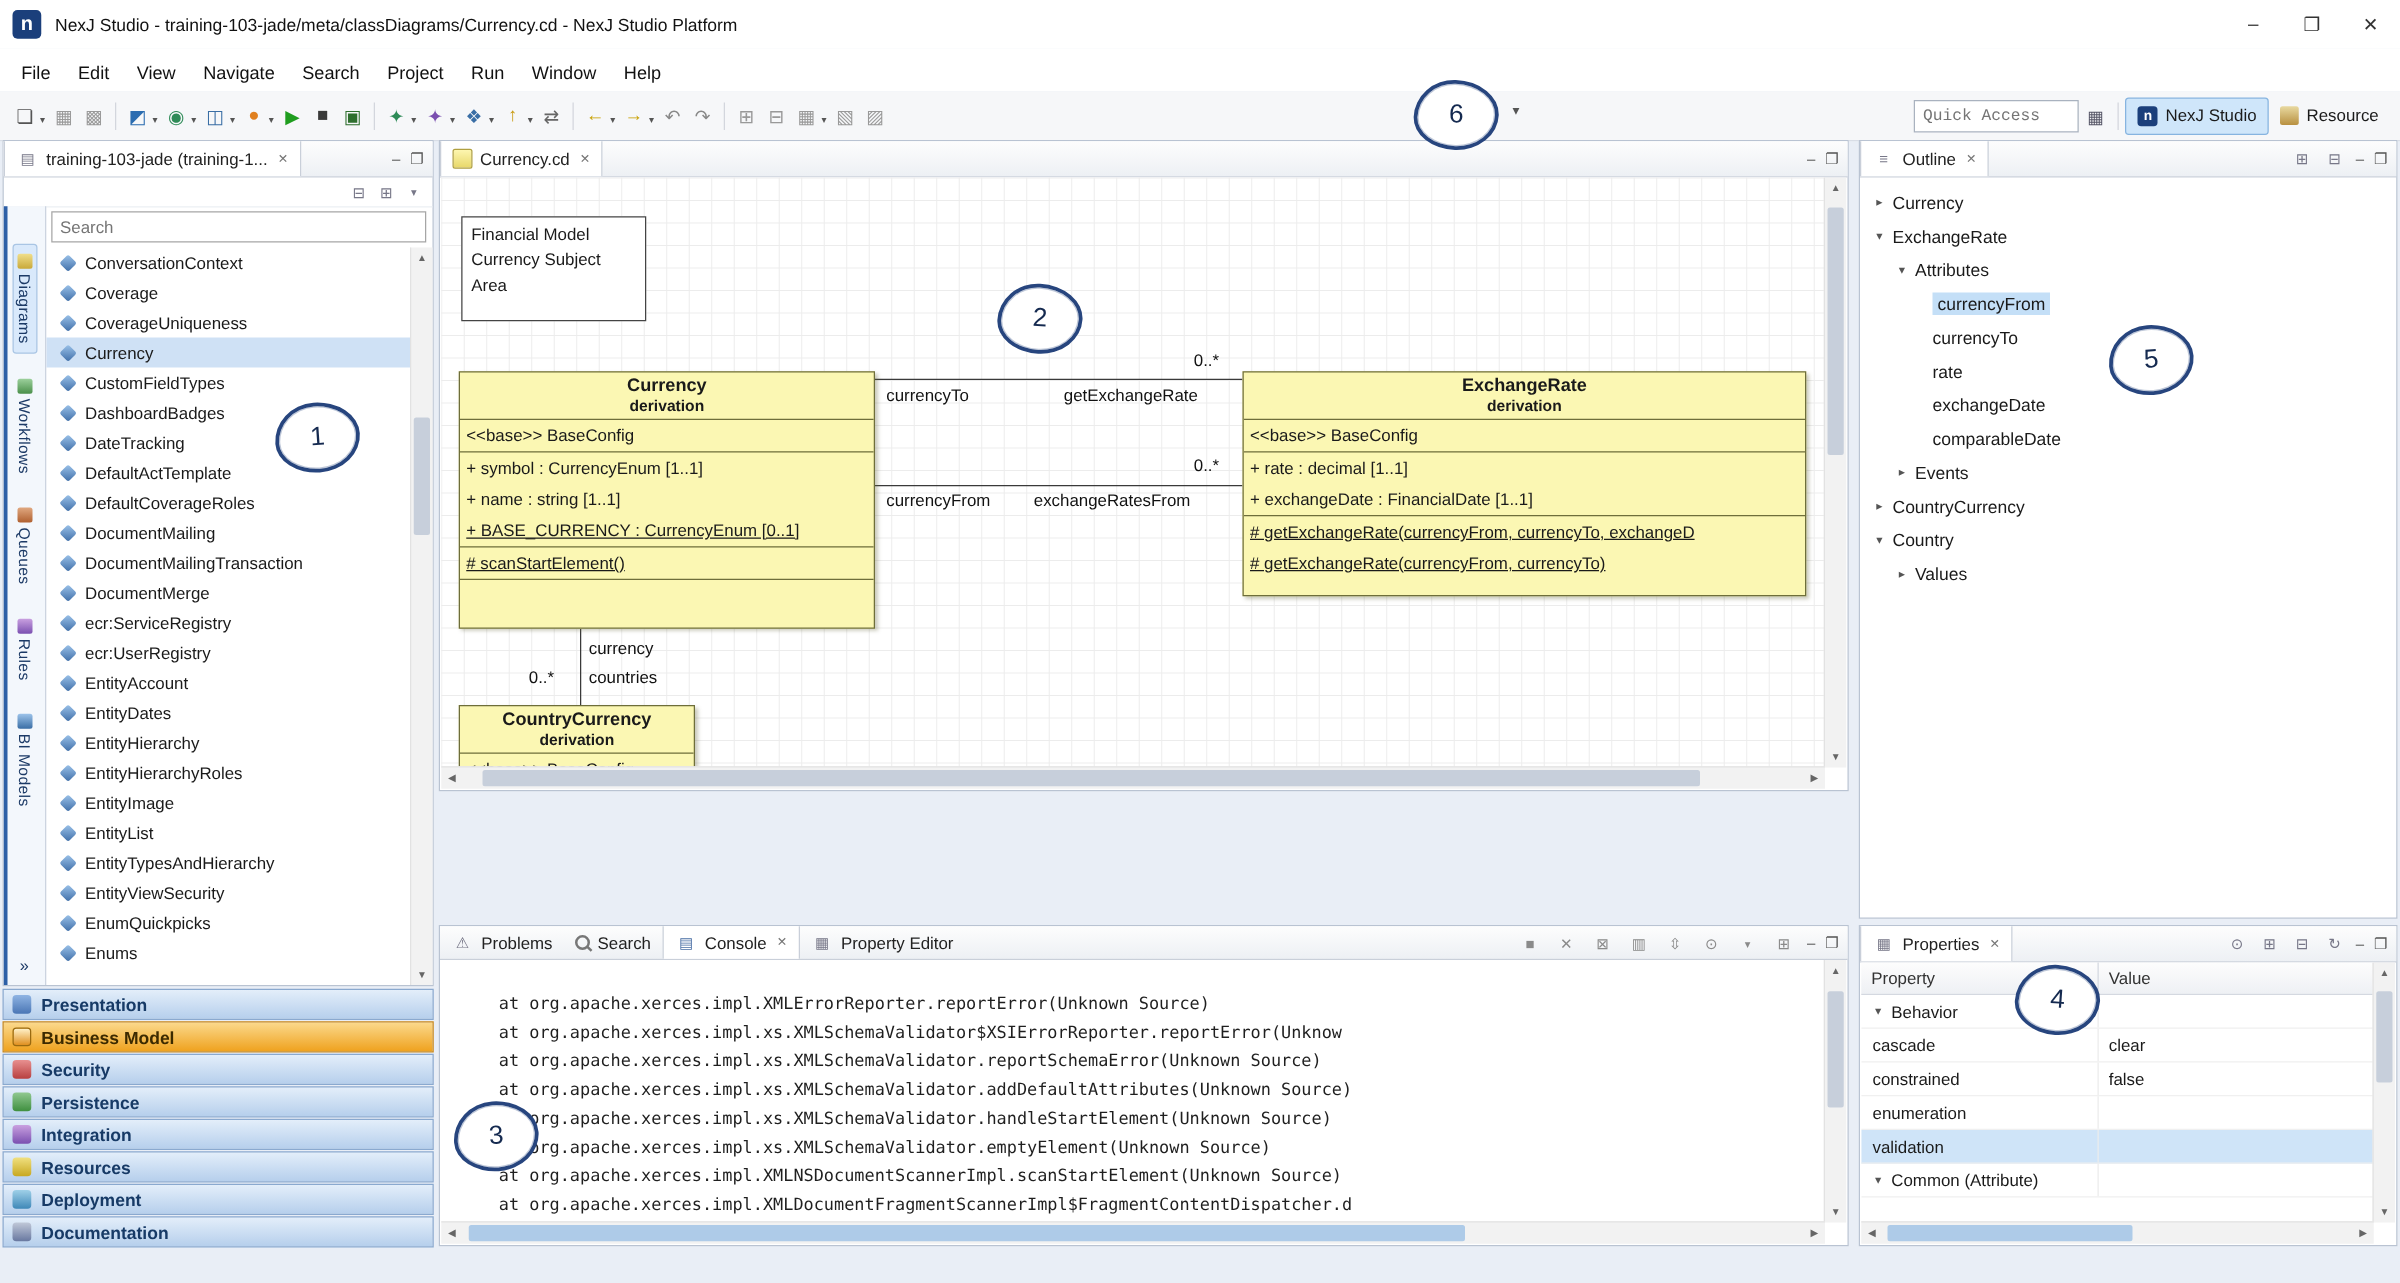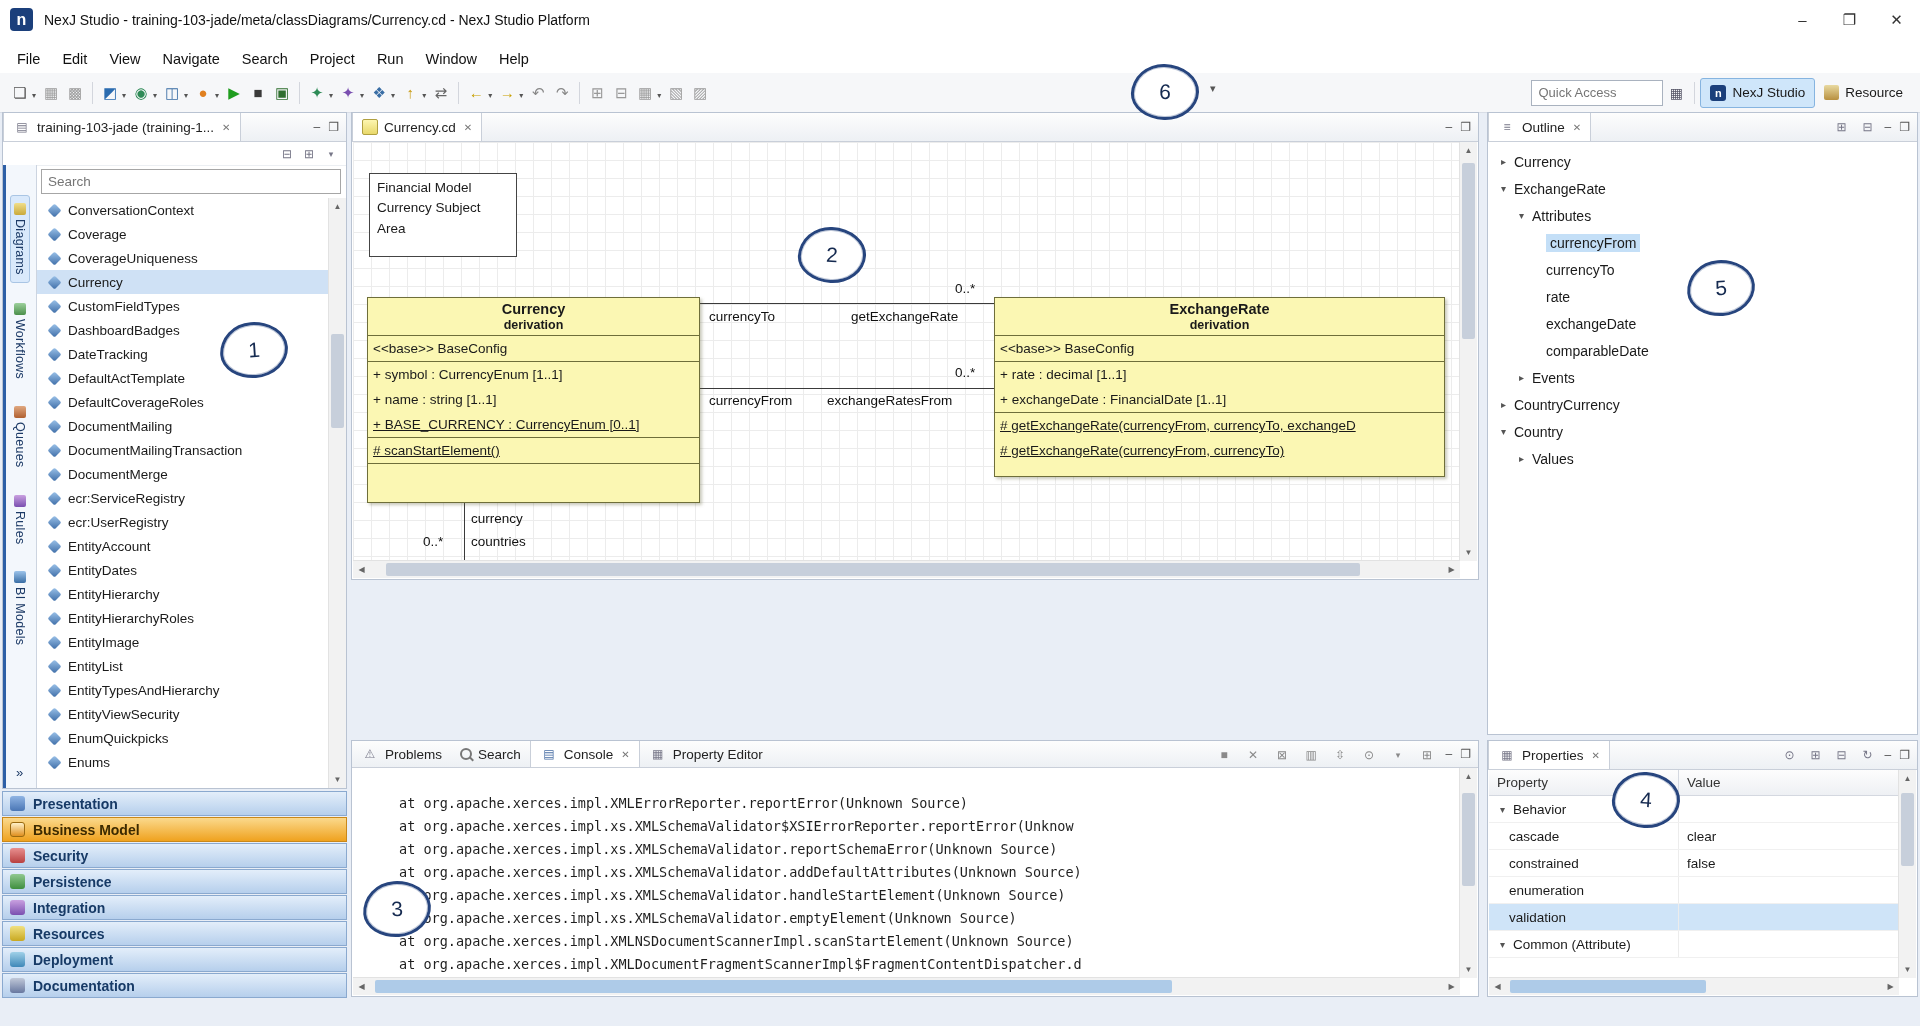--- a/index.html
+++ b/index.html
@@ -13,21 +13,21 @@
   .win-controls{margin-left:auto;display:flex;height:100%}
   .win-btn{width:47px;height:100%;display:flex;align-items:center;justify-content:center;font-size:15px;color:#333}
 
   .menubar{position:absolute;left:0;top:39px;right:0;height:34px;background:#fff;display:flex;align-items:flex-end;padding-left:6px}
   .menu-item{padding:6px 11px;font-size:14.5px;color:#111}
 
   .toolbar{position:absolute;left:0;top:73px;right:0;height:39px;background:#f6f7f9;border-bottom:1px solid #d8dde6;display:flex;align-items:center;padding:0 8px}
   .ti{height:24px;min-width:22px;display:flex;align-items:center;justify-content:center;font-size:15px;border-radius:3px;margin:0 1px}
   .caret{font-size:8px;color:#555;margin:6px 3px 0 0}
   .tbsep{width:1px;height:22px;background:#d3d6dd;margin:0 5px}
-  .qa-input{width:118px;height:24px;border:1px solid #a9b2bf;background:#fff;font-size:13px;padding:0 6px;color:#333;font-family:Liberation Sans, sans-serif}
+  .qa-input{width:118px;height:24px;border:1px solid #a9b2bf;background:#fff;font-size:13px;padding:0 6px;color:#333;font-family:Liberation Mono, monospace}
   .persp{display:flex;align-items:center;gap:6px;height:28px;padding:0 9px;border-radius:3px;font-size:13.5px;white-space:nowrap}
   .persp.active{background:#cfe6fa;border:1px solid #86b4e0}
   .mini-logo{width:16px;height:16px;background:#1b3f7b;border-radius:3px;color:#fff;font-weight:bold;font-size:11px;display:flex;align-items:center;justify-content:center}
   .res-icon{width:15px;height:15px;border-radius:2px;background:linear-gradient(#e8d9a0,#b89040)}
   .persp-open{width:18px;height:18px;color:#556;font-size:14px;display:flex;align-items:center;justify-content:center}
 
   
   .panel{position:absolute;background:#fff;border:1px solid #b9c3d2;box-sizing:border-box}
   .ptabbar{height:28px;background:linear-gradient(#fdfdfd,#edf0f4);border-bottom:1px solid #c9cfd9;display:flex;align-items:stretch}
   .ptab{display:flex;align-items:center;gap:6px;padding:0 9px;font-size:13.5px;color:#222;white-space:nowrap}
@@ -79,21 +79,21 @@
   .lic0{background:linear-gradient(#8fb4e3,#4a76b5)}
   .lic1{background:linear-gradient(#fff1c8,#e09020);border:1px solid #9a6a10;box-sizing:border-box}
   .lic2{background:linear-gradient(#e89090,#b84040)}
   .lic3{background:linear-gradient(#90c890,#3f8f3f)}
   .lic4{background:linear-gradient(#c9a0e0,#7a4fb0)}
   .lic5{background:linear-gradient(#f0e080,#c8a820)}
   .lic6{background:linear-gradient(#9fd0e8,#3f88b8)}
   .lic7{background:linear-gradient(#c0c8d8,#6878a0)}
 
   
-  .editor{left:351px;top:112px;width:1128px;height:468px}
+  .editor{left:351px;top:112px;width:1128px;height:521px}
   .cd-icon{width:14px;height:14px;border:1px solid #b0a040;background:linear-gradient(#fdf6b0,#e8d86a);border-radius:2px}
   .ed-canvas{position:absolute;top:29px;left:1px;right:18px;bottom:18px;background-color:#fff;overflow:hidden;
     background-image:linear-gradient(#ececec 1px,transparent 1px),linear-gradient(90deg,#ececec 1px,transparent 1px);
     background-size:18px 18px}
   .note{position:absolute;left:16px;top:31px;width:148px;height:84px;background:#fff;border:1px solid #444;padding:4px 7px;font-size:13.5px;line-height:1.5;box-sizing:border-box}
   .uml{position:absolute;background:#fbf7b3;border:1px solid #6e6e3a;box-shadow:2px 2px 3px rgba(100,100,60,.35);font-size:13.5px;box-sizing:border-box;overflow:hidden}
   .uml .hd{text-align:center;padding-top:3px;font-weight:bold;font-size:14.5px}
   .uml .st{text-align:center;font-weight:bold;font-size:12.5px;padding:1px 0 3px 0}
   .uml .sec{border-top:1px solid #6e6e3a}
   .uml .m{padding:3px 6px 2px 5px;white-space:nowrap;overflow:hidden;line-height:20px}
@@ -123,21 +123,21 @@
   
   .props{left:1487px;top:740px;width:431px;height:257px}
   .prop-colhdr{position:absolute;top:29px;left:1px;right:18px;height:26px;display:flex;background:linear-gradient(#fdfdfd,#eef0f4);border-bottom:1px solid #d4d8e0;color:#333;box-sizing:border-box}
   .pc-prop{width:190px;padding:5px 0 0 8px;border-right:1px solid #d4d8e0;box-sizing:border-box}
   .pc-val{flex:1;padding:5px 0 17px 8px}
   .prop-rows{position:absolute;top:55px;left:1px;right:18px;bottom:18px;overflow:hidden}
   .prop-row{height:26px;display:flex;align-items:center;border-bottom:1px solid #f0f0f0}
   .prop-row.selected{background:#cfe4f8}
   .pr-prop{width:190px;display:flex;align-items:center;align-self:stretch;border-right:1px solid #ececec;box-sizing:border-box}
   .pr-prop.cat{padding-left:6px}
-  .pr-prop.plain{padding-left:20px}
+  .pr-prop.plain{padding-left:9px}
   .pr-val{flex:1;padding-left:8px}
 
   
   .ann{position:absolute;width:62px;height:50px;border:3px solid #27457e;background:#fff;display:flex;align-items:center;justify-content:center;font-size:21px;color:#152a50;z-index:60;border-radius:48% 52% 50% 50% / 55% 48% 52% 45%;box-shadow:inset 0 0 0 1px rgba(39,69,126,.3);transform:rotate(-4deg)}
 </style>
 </head>
 <body>
 
 <div class="app">
 

